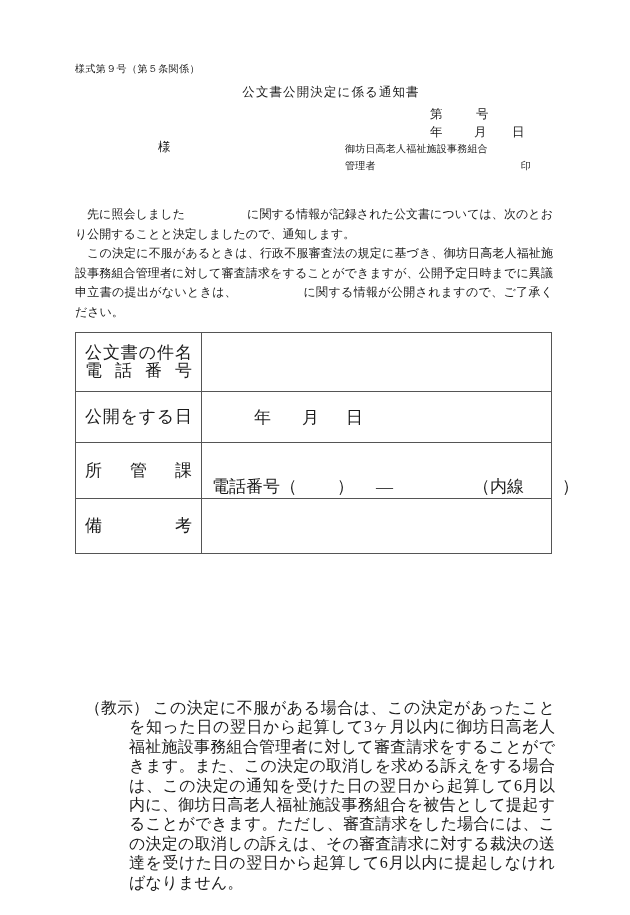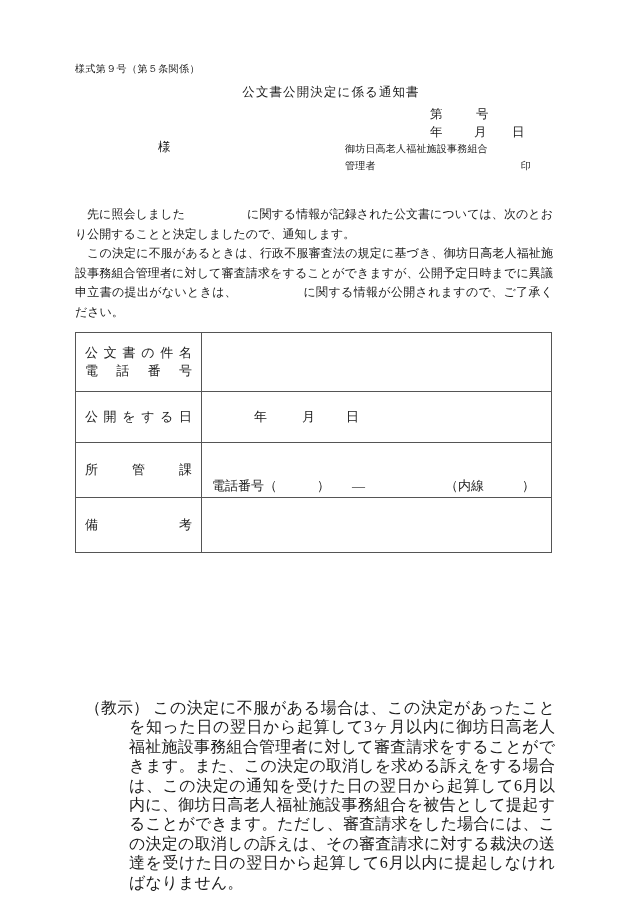--- a/index.html
+++ b/index.html
@@ -108,21 +108,21 @@
   .gap-v  { display: inline-block; width: 66px; }
 
   
   .form-table {
     position: absolute;
     left: 75px;
     top: 332px;
     width: 477px;
     border-collapse: collapse;
     table-layout: fixed;
-    font-size: 13px;
+    font-size: 17px;
   }
   .form-table td {
     border: 1px solid #555;
     padding: 0;
     vertical-align: middle;
   }
   .form-table td.label {
     width: 107px;
     padding: 0 9px;
     line-height: 18px;

